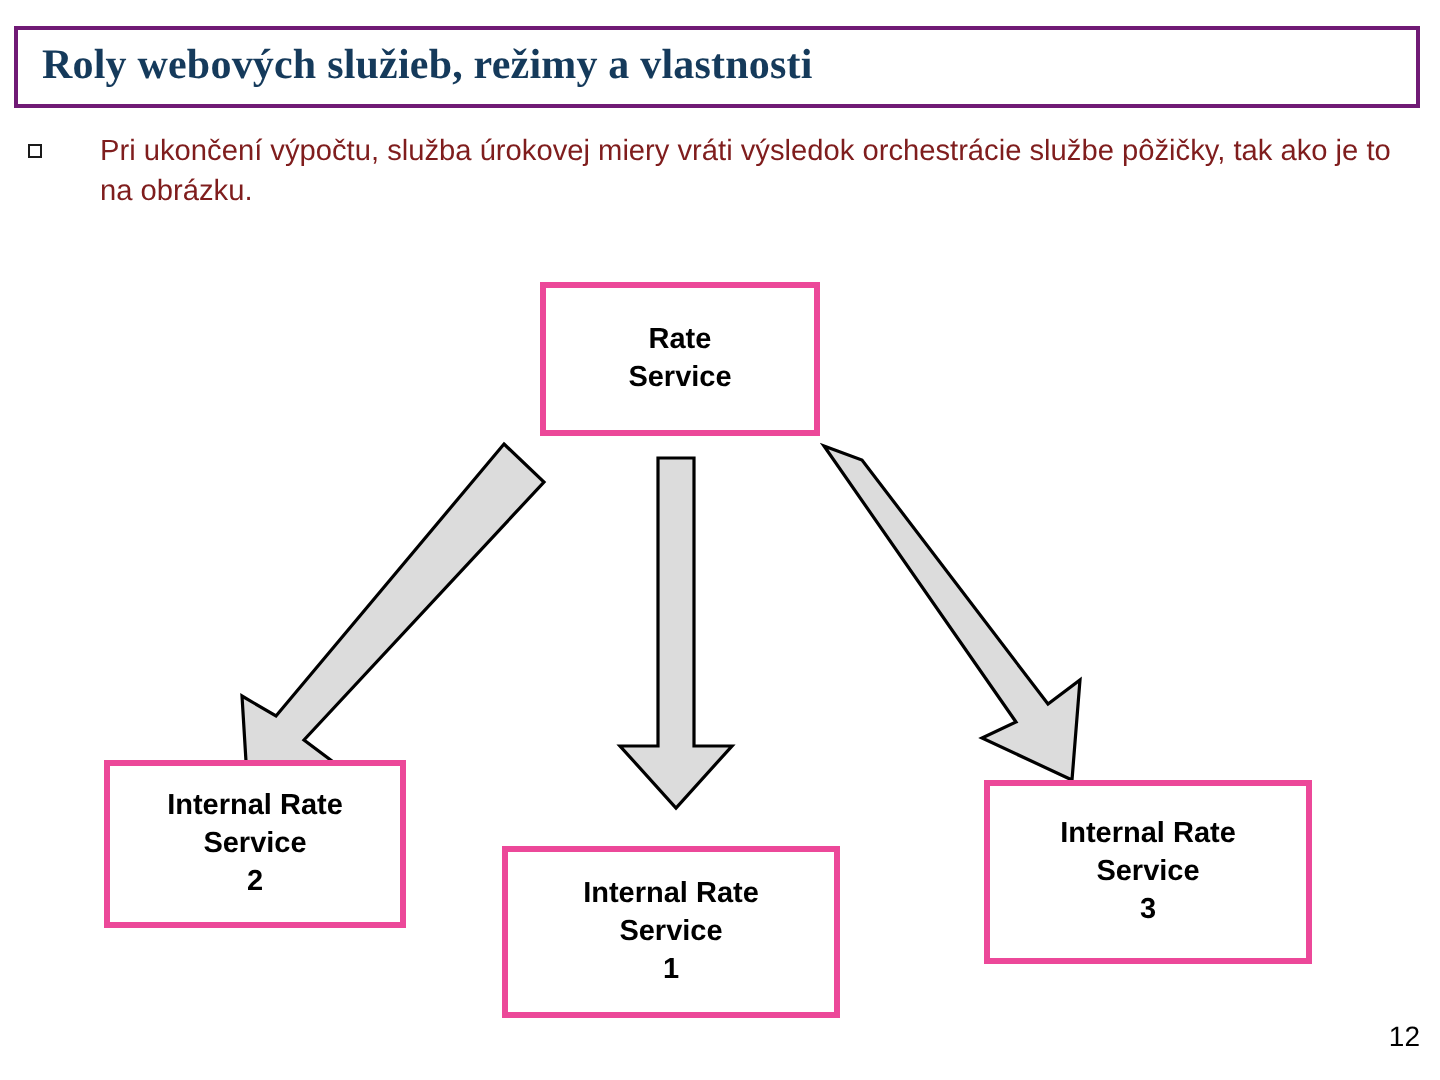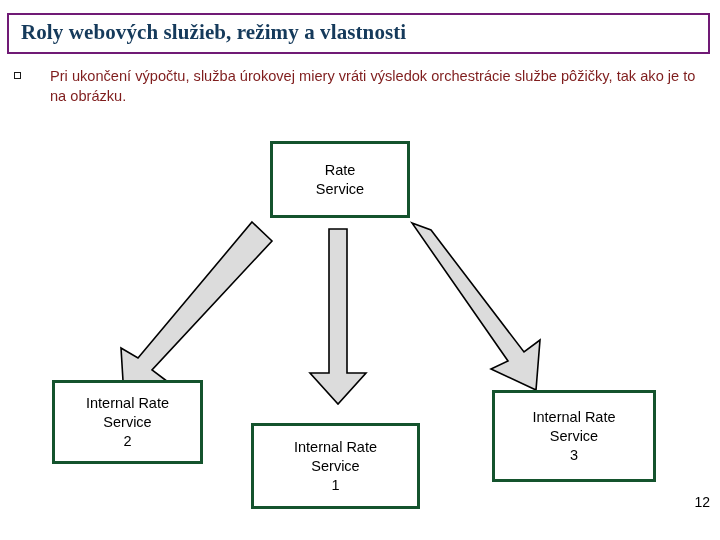--- a/index.html
+++ b/index.html
@@ -66,29 +66,29 @@
     left: 36px;
     top: 0px;
     width: 650px;
     font-family: "Liberation Sans", sans-serif;
     font-size: 14.6px;
     line-height: 20px;
     color: #7f1d1d;
   }
   .node-box {
     position: absolute;
-    border: 3px solid #14532d;
+    border: 3px solid #ec4899;
     box-sizing: border-box;
     background: #ffffff;
     display: flex;
     align-items: center;
     justify-content: center;
     text-align: center;
     font-family: "Liberation Sans", sans-serif;
-    font-weight: 400;
+    font-weight: 700;
     font-size: 14.5px;
     line-height: 19px;
     color: #000000;
     white-space: pre-line;
   }
   #node-rate-service {
     left: 270px;
     top: 141px;
     width: 140px;
     height: 77px;
@@ -115,21 +115,21 @@
   .arrow-layer {
     position: absolute;
     left: 0;
     top: 0;
   }
 
   
   .page-number {
     position: absolute;
     right: 10px;
-    top: 494px;
+    top: 510px;
     font-family: "Liberation Sans", sans-serif;
     font-size: 14px;
     color: #000000;
   }
 </style>
 </head>
 <body>
 
 <div class="slide">
 

